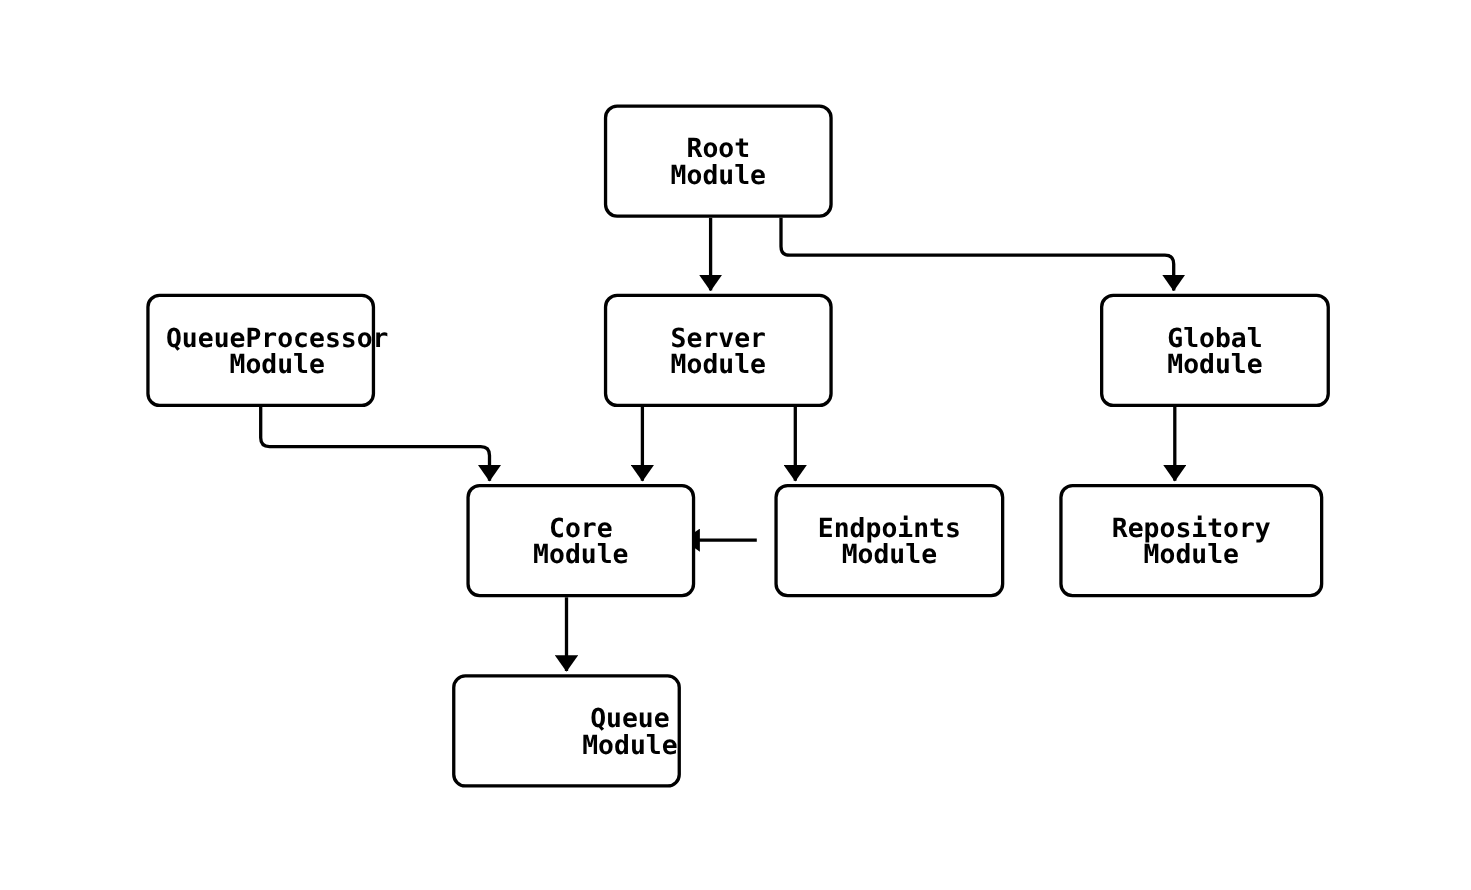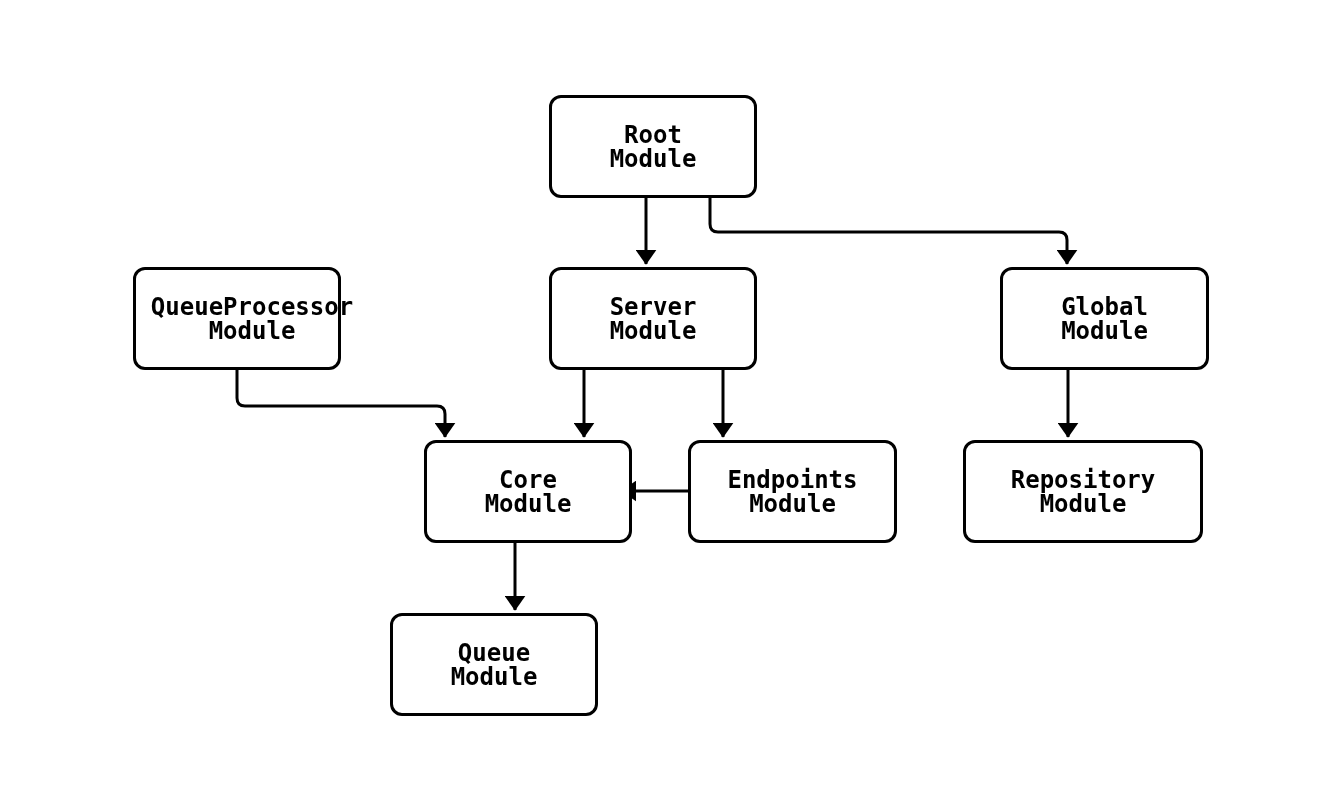--- a/index.html
+++ b/index.html
@@ -45,23 +45,23 @@
     line-height: 24px;
     white-space: pre-line;
     letter-spacing: 0px;
   }
   
   .node-root            { left: 549px; top:  95px; }
   .node-queue-processor { left: 133px; top: 267px; padding-left: 30px; }
   .node-server          { left: 549px; top: 267px; justify-content: center; }
   .node-global          { left: 963px; top: 267px; width: 209px; margin-left: 37px; }
   .node-core            { left: 424px; top: 440px; }
-  .node-endpoints       { left: 688px; top: 440px; width: 209px; }
+  .node-endpoints       { left: 704px; top: 440px; width: 209px; }
   .node-repository      { left: 963px; top: 440px; width: 240px; }
-  .node-queue           { left: 390px; top: 613px; }
+  .node-queue           { left: 411px; top: 613px; justify-content: flex-end; }
 </style>
 </head>
 <body>
 
 <div id="canvas">
 
   <svg id="edges-svg" viewBox="0 0 1337 809" xmlns="http://www.w3.org/2000/svg">
     <defs>
       <marker id="arrowhead" viewBox="0 0 10 14" refX="9.5" refY="7" markerWidth="5" markerHeight="7" orient="auto" markerUnits="strokeWidth">
         <path d="M0,0 L10,7 L0,14 Z" fill="#000000"></path>

